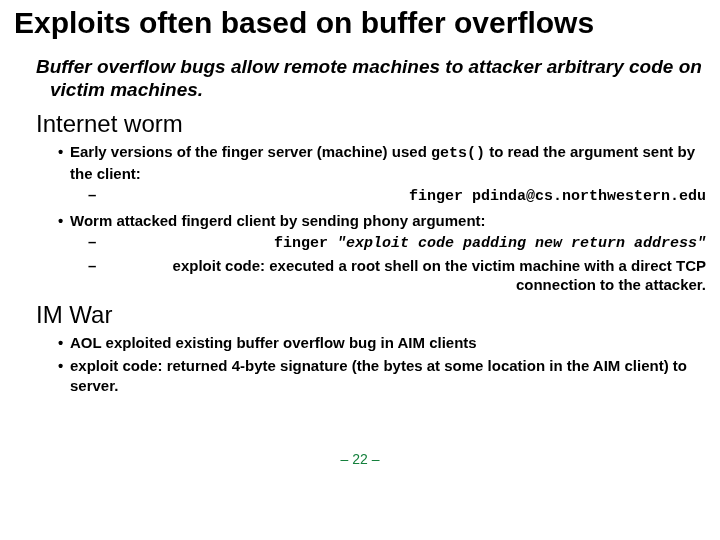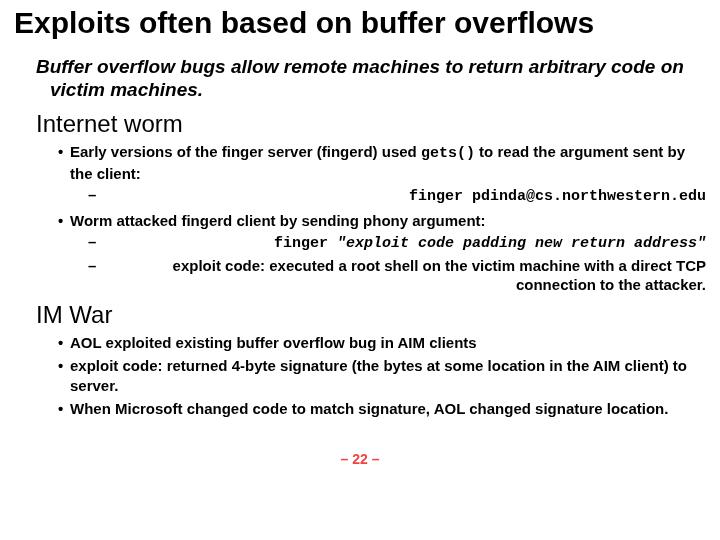--- a/index.html
+++ b/index.html
@@ -89,58 +89,56 @@
     font-style: italic;
     font-weight: bold;
   }
   .pagenum {
     position: absolute;
     bottom: 10px;
     left: 0;
     width: 100%;
     text-align: center;
     font-size: 14px;
-    color: #ef4444;
-    font-weight: bold;
+    color: #15803d;
   }
 </style>
 </head>
 <body>
 
 <div class="slide">
 
   <h1 class="title">Exploits often based on buffer overflows</h1>
 
   <div class="body">
 
-    <p class="lead">Buffer overflow bugs allow remote machines to return arbitrary code on victim machines.</p>
+    <p class="lead">Buffer overflow bugs allow remote machines to attacker arbitrary code on victim machines.</p>
 
     <div class="section">Internet worm</div>
 
     <ul class="b1">
       <li>
-        <span>Early versions of the finger server (fingerd) used </span><span class="code">gets()</span><span> to read the argument sent by the client:</span>
+        <span>Early versions of the finger server (machine) used </span><span class="code">gets()</span><span> to read the argument sent by the client:</span>
         <ul class="b2">
           <li><span class="code">finger pdinda@cs.northwestern.edu</span></li>
         </ul>
       </li>
       <li>
         <span>Worm attacked fingerd client by sending phony argument:</span>
         <ul class="b2">
           <li><span class="code">finger </span><span class="codeital">"exploit code  padding  new return address"</span></li>
           <li>exploit code: executed a root shell on the victim machine with a direct TCP connection to the attacker.</li>
         </ul>
       </li>
     </ul>
 
     <div class="section">IM War</div>
 
     <ul class="b1">
       <li>AOL exploited existing buffer overflow bug in AIM clients</li>
       <li>exploit code: returned 4-byte signature (the bytes at some location in the AIM client) to server.</li>
-      <li>When Microsoft changed code to match signature, AOL changed signature location.</li>
     </ul>
 
   </div>
 
   <div class="pagenum">– 22 –</div>
 
 </div>
 
 </body></html>

